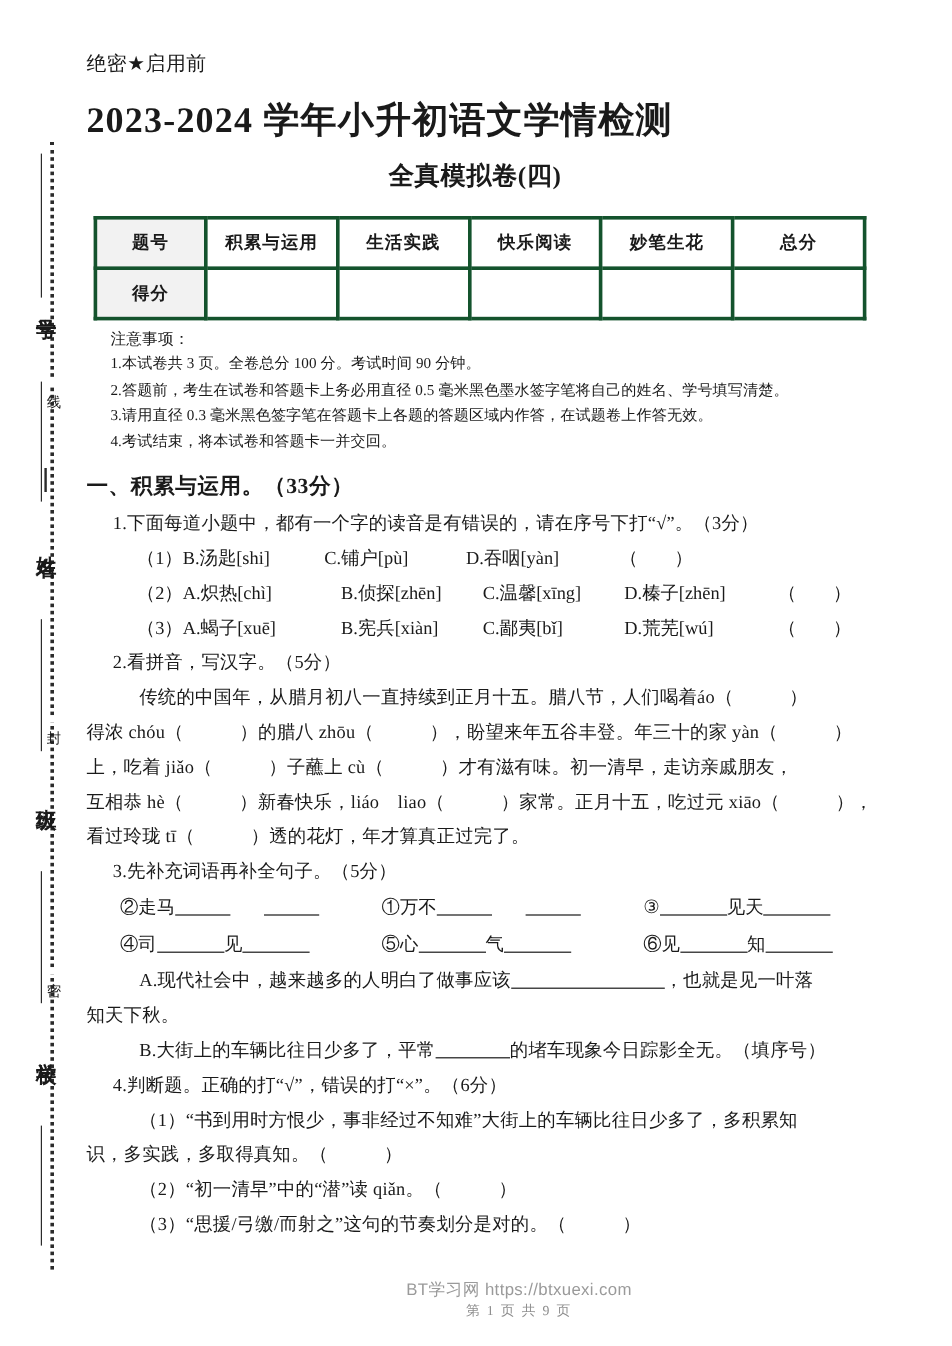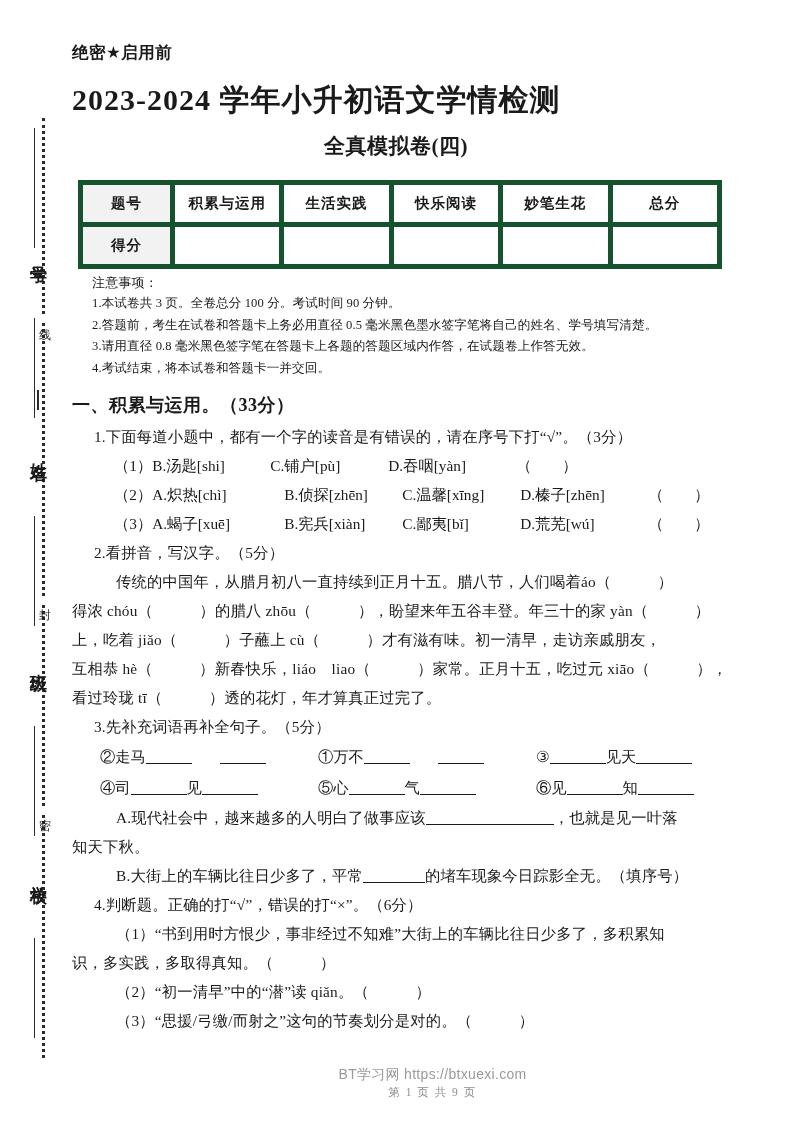--- a/index.html
+++ b/index.html
@@ -73,21 +73,21 @@
   #page {
     position: absolute;
     left: 72px; top: 0;
     width: 721px; height: 1122px;
   }
 
   #secret-line {
     position: absolute;
     left: 0; top: 42px;
     font-size: 16.5px;
-    font-weight: 700;
+    font-weight: 400;
     letter-spacing: 0.5px;
     font-family: "Liberation Sans", "DejaVu Sans", sans-serif;
   }
 
   #main-title {
     position: absolute;
     left: 0; top: 80px; width: 648px;
     text-align: left;
     font-size: 30px;
     font-weight: 700;
@@ -107,21 +107,21 @@
 
   
   #score-table {
     position: absolute;
     left: 6px; top: 180px;
     width: 644px;
     border-collapse: collapse;
     table-layout: fixed;
   }
   #score-table td {
-    border: 5px solid #14532d;
+    border: 3px solid #14532d;
     height: 42px;
     text-align: center;
     vertical-align: middle;
     font-size: 14.5px;
     font-weight: 700;
     font-family: "Liberation Sans", "DejaVu Sans", sans-serif;
     letter-spacing: 1px;
   }
   #score-table td.label-cell {
     width: 92px;
@@ -272,21 +272,21 @@
         <td></td>
         <td></td>
       </tr>
     </tbody>
   </table>
 
   <div id="notice">
     <div class="notice-head">注意事项：</div>
     <div class="notice-item">1.本试卷共 3 页。全卷总分 100 分。考试时间 90 分钟。</div>
     <div class="notice-item">2.答题前，考生在试卷和答题卡上务必用直径 0.5 毫米黑色墨水签字笔将自己的姓名、学号填写清楚。</div>
-    <div class="notice-item">3.请用直径 0.8 毫米黑色签字笔在答题卡上各题的答题区域内作答，在试题卷上作答无效。</div>
+    <div class="notice-item">3.请用直径 0.3 毫米黑色签字笔在答题卡上各题的答题区域内作答，在试题卷上作答无效。</div>
     <div class="notice-item">4.考试结束，将本试卷和答题卡一并交回。</div>
   </div>
 
   <div id="content">
 
     <div class="section-title">一、积累与运用。（33分）</div>
 
     <div class="q-line indent1">1.下面每道小题中，都有一个字的读音是有错误的，请在序号下打“√”。（3分）</div>
 
     <div class="choice-row">

